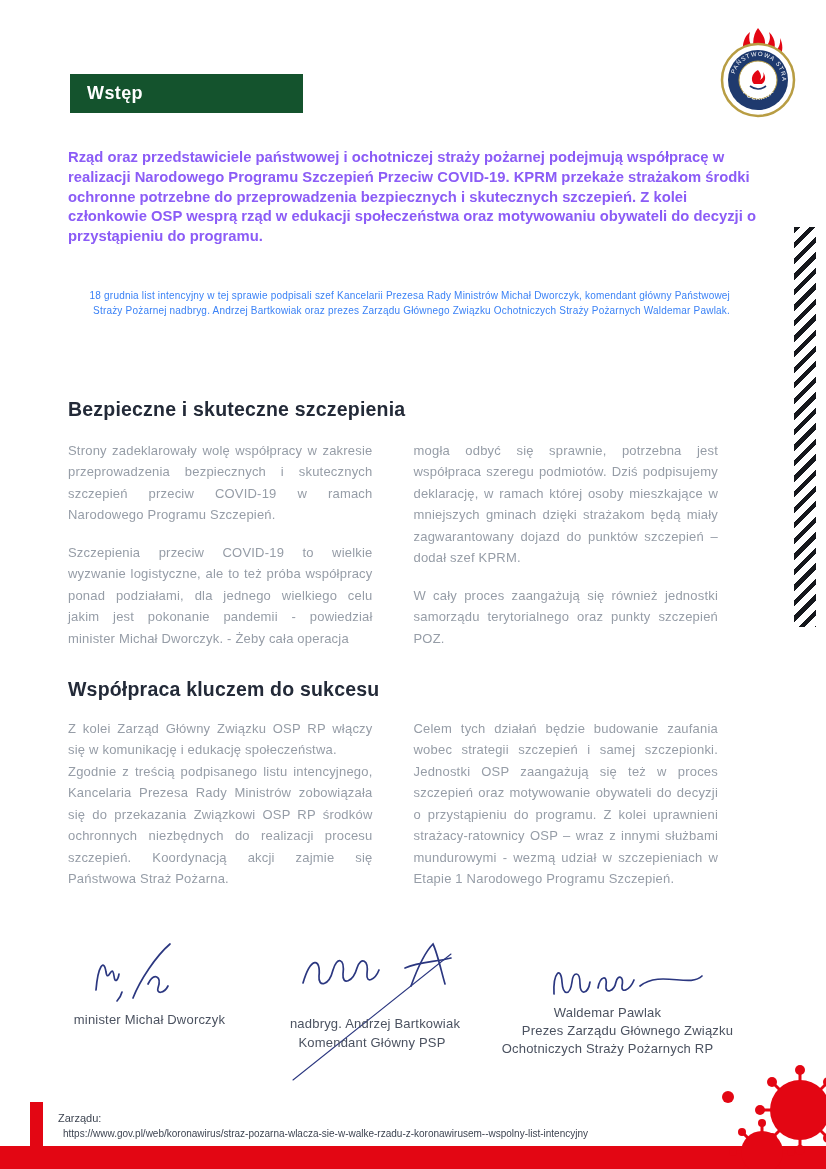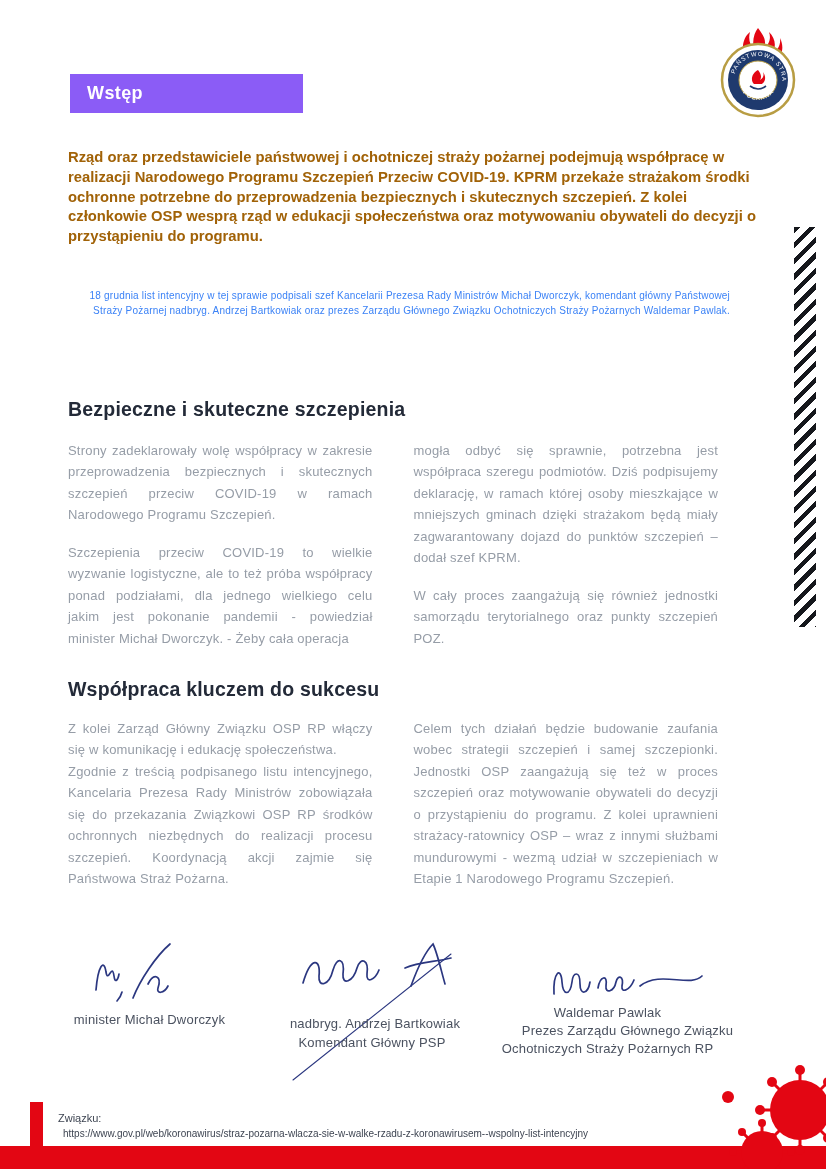--- a/index.html
+++ b/index.html
@@ -2,28 +2,28 @@
 <html><head>
 <meta charset="utf-8">
 <style>
   html,body { margin:0; padding:0; background:#ffffff; }
   .page {
     position:relative; width:826px; height:1169px; background:#ffffff;
     font-family:"Liberation Sans", sans-serif; overflow:hidden;
   }
   .section-label-box {
     position:absolute; left:70px; top:74px; width:233px; height:39px;
-    background:#8b5cf6; color:#ffffff; display:flex; align-items:center;
+    background:#14532d; color:#ffffff; display:flex; align-items:center;
     padding-left:17px; box-sizing:border-box; font-size:18px; font-weight:bold;
     letter-spacing:0.4px;
   }
   .logo-wrap { position:absolute; left:714px; top:26px; width:88px; height:94px; }
   .intro-bold {
     position:absolute; left:68px; top:148px; width:700px;
-    font-size:14.8px; line-height:1.34; font-weight:bold; color:#a16207;
+    font-size:14.8px; line-height:1.34; font-weight:bold; color:#8b5cf6;
   }
   .intro-gray {
     position:absolute; left:68px; top:288px; width:662px;
     font-size:10px; line-height:1.5; color:#3b82f6; letter-spacing:0.2px;text-align:right;
   }
   .hatch {
     position:absolute; left:794px; top:227px; width:22px; height:400px;
     background:repeating-linear-gradient(135deg, #15171c 0px, #15171c 4.5px, transparent 4.5px, transparent 11px);
   }
   .sec-heading {
@@ -136,21 +136,21 @@
       <path d="M14,46 C13,24 21,18 22,34 C23,48 30,48 32,34 C33,24 40,22 40,36 C40,48 48,46 50,34"></path>
       <path d="M58,40 C60,28 68,26 66,38 C65,46 74,44 76,34 C78,26 84,28 82,38 C81,46 90,42 94,32"></path>
       <path d="M100,38 C120,22 150,40 162,28"></path>
     </g>
   </svg>
   <div class="sig-label" style="left:495px; top:1005px; width:225px;">Waldemar Pawlak</div>
   <div class="sig-label" style="left:495px; top:1023px; width:225px;margin-left:20px;">Prezes Zarządu Głównego Związku</div>
   <div class="sig-label" style="left:495px; top:1041px; width:225px;">Ochotniczych Straży Pożarnych RP</div>
 
   <div class="footer-stripe"></div>
-  <div class="source-label">Związku:</div>
+  <div class="source-label">Zarządu:</div>
   <a class="source-url" href="#">https://www.gov.pl/web/koronawirus/straz-pozarna-wlacza-sie-w-walke-rzadu-z-koronawirusem--wspolny-list-intencyjny</a>
   <div class="footer-band"></div>
 
   <div class="virus-wrap">
     <svg width="126" height="114" viewBox="0 0 126 114">
       <g stroke="#e30613" stroke-width="3">
         <line x1="100" y1="55" x2="140" y2="55"></line>
         <line x1="100" y1="55" x2="128" y2="83"></line>
         <line x1="100" y1="55" x2="100" y2="95"></line>
         <line x1="100" y1="55" x2="72" y2="83"></line>

